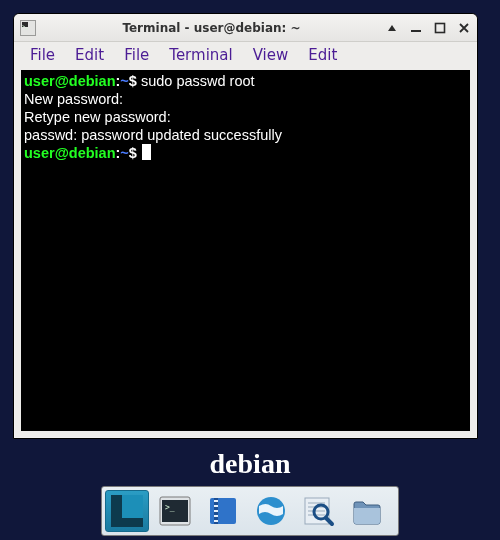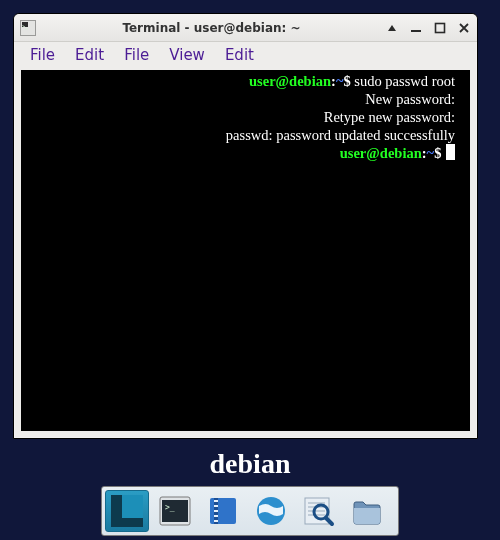--- a/index.html
+++ b/index.html
@@ -74,28 +74,27 @@
     gap: 0;
   }
   .menubar .menu-item {
     padding: 3px 10px;
     cursor: pointer;
   }
   .terminal-body {
     position: absolute;
     left: 7px; right: 7px; top: 56px; bottom: 7px;
     background: #000;
-    padding: 2px 15px;
-    font-family: Liberation Serif, serif;
+    padding: 2px 3px;
+    font-family: Liberation Sans, sans-serif;
     font-size: 14.5px;
     line-height: 18px;
     color: #fff;
     white-space: pre;
     overflow: hidden;
-    text-align: right;
   }
   .terminal-body .usr { color: #22ff22; font-weight: bold; }
   .terminal-body .host { color: #22ff22; font-weight: bold; }
   .terminal-body .colon { color: #fff; font-weight: bold;}
   .terminal-body .path { color: #4a7cff; font-weight: bold; }
   .terminal-body .dollar { color: #fff; font-weight: bold;}
   .terminal-body .cursor {
     display: inline-block;
     width: 9px; height: 16px;
     background: #fff;
@@ -169,20 +168,21 @@
         <svg viewBox="0 0 12 12">
             <path d="M2 2 L10 10 M10 2 L2 10" stroke="#2a2a2a" stroke-width="1.8"></path>
           </svg>
       </div>
     </div>
   </div>
   <div class="menubar">
     <div class="menu-item">File</div>
     <div class="menu-item">Edit</div>
     <div class="menu-item">File</div>
+    <div class="menu-item">Terminal</div>
     <div class="menu-item">View</div>
     <div class="menu-item">Edit</div>
   </div>
   <div class="terminal-body"><span class="usr">user</span><span class="usr">@</span><span class="host">debian</span><span class="colon">:</span><span class="path">~</span><span class="dollar">$ </span><span>sudo passwd root</span>
 <span>New password:</span>
 <span>Retype new password:</span>
 <span>passwd: password updated successfully</span>
 <span class="usr">user</span><span class="usr">@</span><span class="host">debian</span><span class="colon">:</span><span class="path">~</span><span class="dollar">$ </span><span class="cursor"></span></div>
 </div>
 

